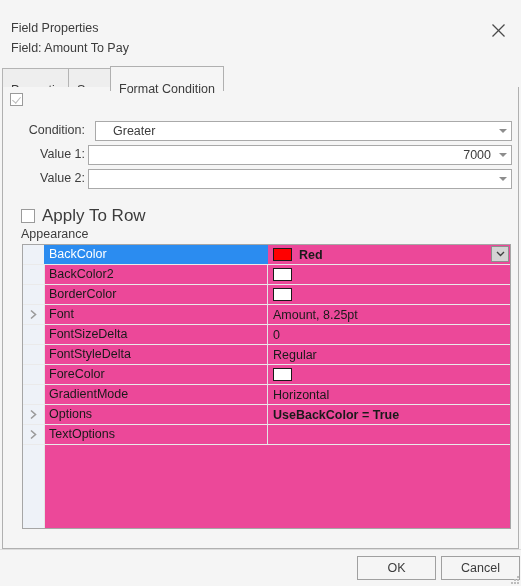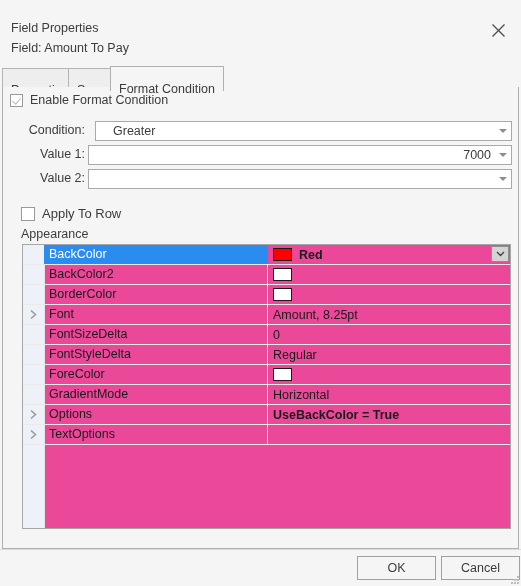--- a/index.html
+++ b/index.html
@@ -184,21 +184,21 @@
   .row-value2 { left: 14px; top: 82px; width: 495px; }
   .row-value2 .inputbox { left: 71px; width: 424px; }
 
   .apply-row {
     position: absolute;
     left: 18px; top: 119px;
     display: flex; align-items: center;
     cursor: default;
   }
   .apply-row .cb { width: 14px; height: 14px; border-color: #9a9a9a; }
-  .apply-row .lbl { margin-left: 7px; font-size: 13px; color: #3c3c3c; }
+  .apply-row .lbl { margin-left: 7px; font-size: 17px; color: #3c3c3c; }
 
   
   .appearance-label {
     position: absolute;
     left: 18px; top: 140px;
     font-size: 12.5px;
     color: #3c3c3c;
   }
 
   .propgrid {
@@ -343,21 +343,20 @@
     <div class="tabstrip-baseline"></div>
     <div class="tab tab-0">Properties</div>
     <div class="tab tab-1">Security</div>
     <div class="tab tab-2 active">Format Condition</div>
   </div>
 
   <div class="tabpanel">
 
     <div class="enable-row">
       <span class="cb checked"></span>
-      <span class="lbl">Enable Format Condition</span>
     </div>
 
     <div class="form-row row-condition">
       <div class="rlabel">Condition:</div>
       <div class="inputbox">
         <span class="val">Greater</span>
         <span class="ddarrow">
             <i></i>
           </span>
       </div>

